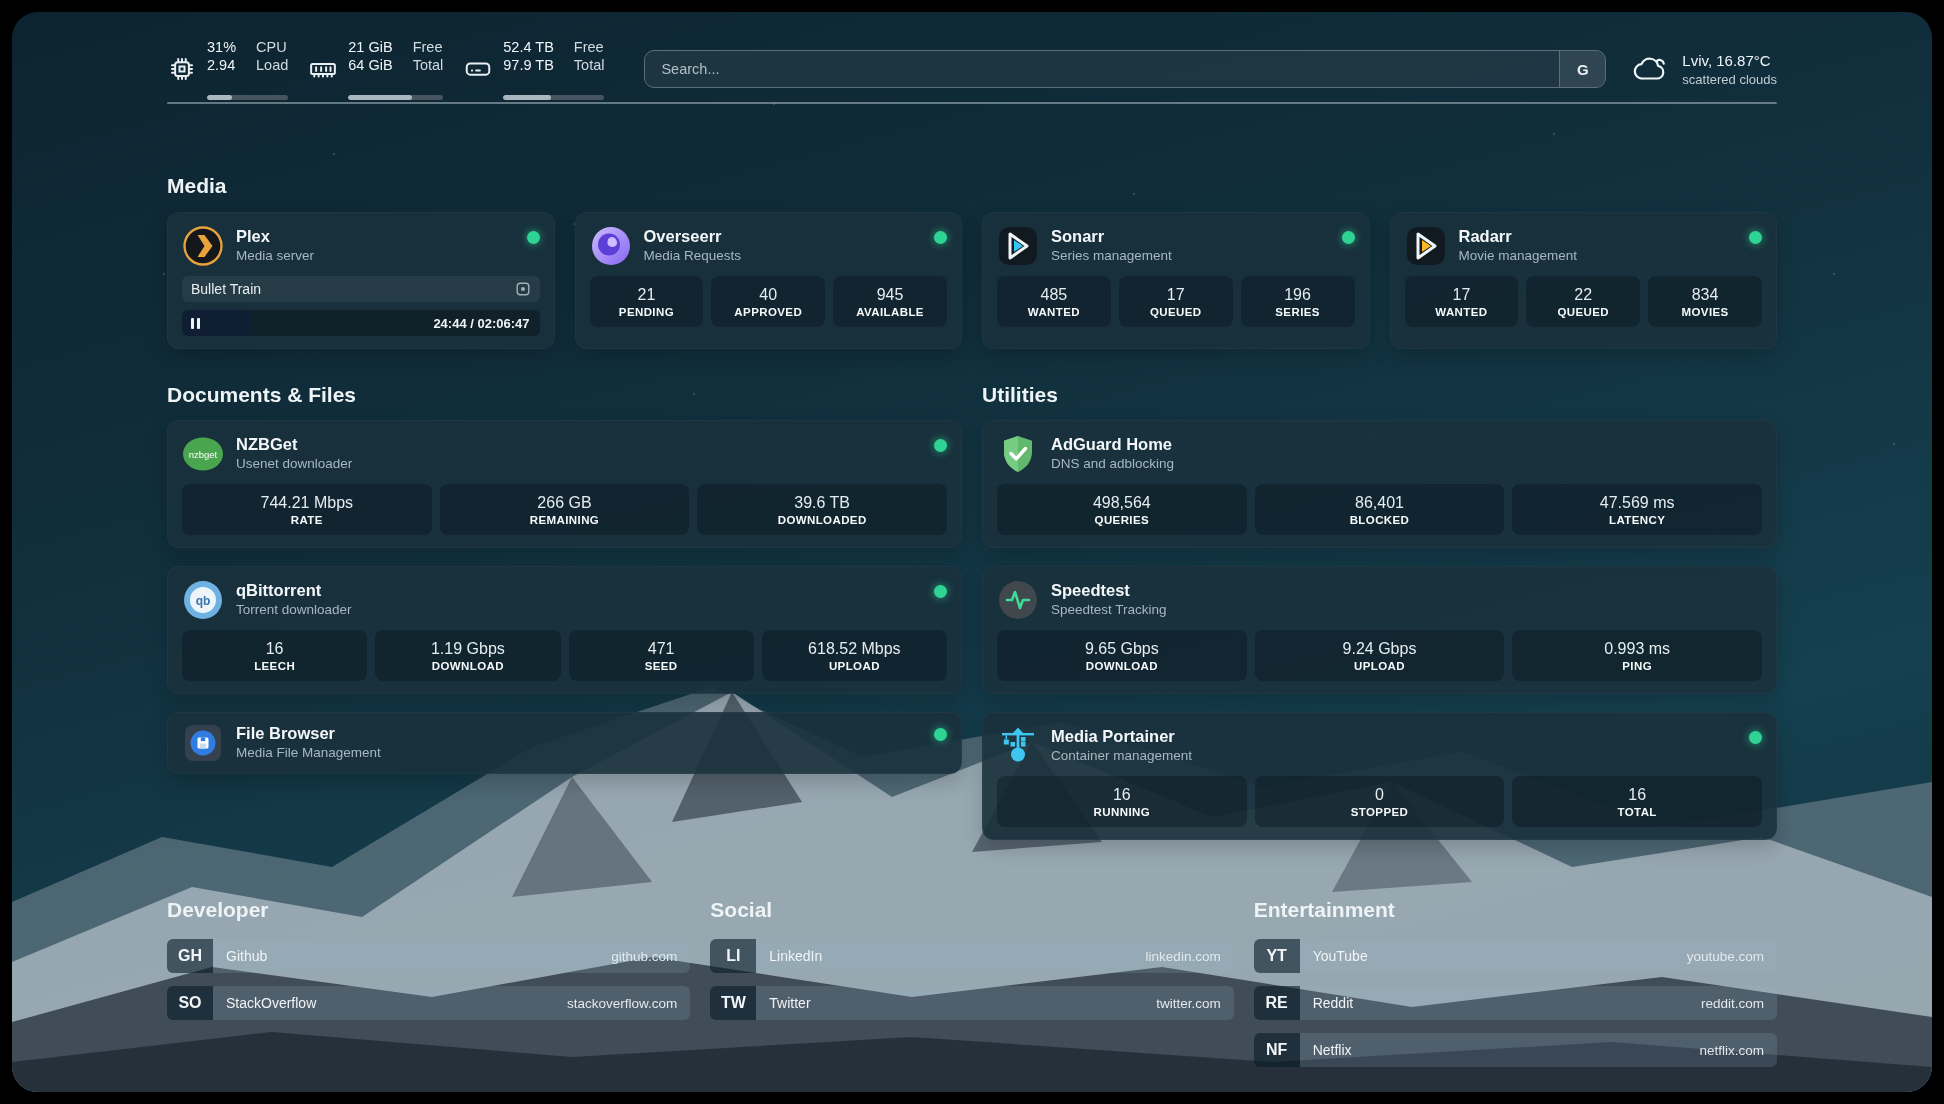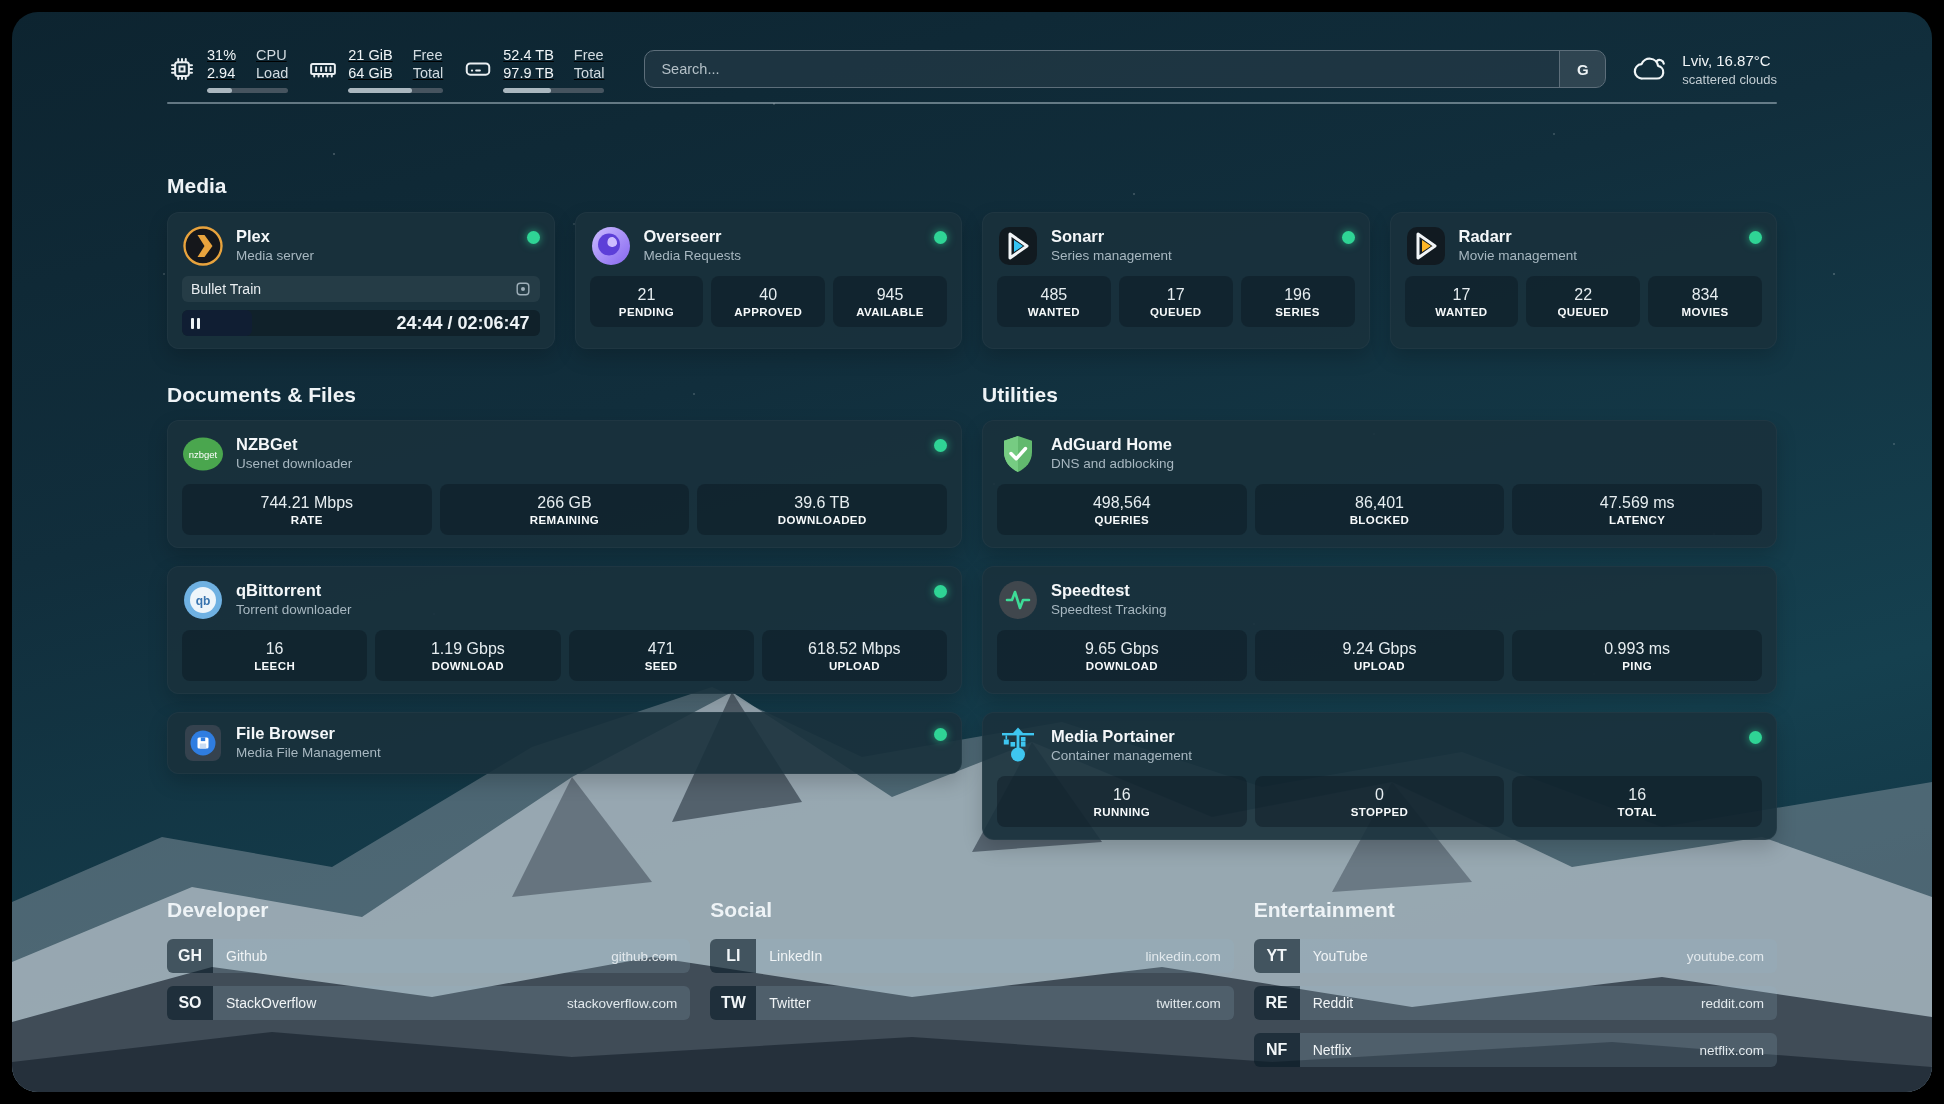--- a/index.html
+++ b/index.html
@@ -17,21 +17,21 @@
       420px 600px 0 -1px rgba(255,255,255,.18), 860px 640px 0 -1px rgba(255,255,255,.16),
       1240px 610px 0 -1px rgba(255,255,255,.2), 1580px 660px 0 -1px rgba(255,255,255,.16),
       150px 260px 0 -1px rgba(255,255,255,.2), 1030px 300px 0 -1px rgba(255,255,255,.15),
       1880px 430px 0 -1px rgba(255,255,255,.2), 560px 210px 0 -1px rgba(255,255,255,.15); }
   .content{ position:relative; width:1610px; margin:0 auto; z-index:2; }
 
   
   .topbar{ display:flex; align-items:center; padding-top:28px; height:86px; }
   .stat-group{ display:flex; align-items:center; gap:10px; margin-right:20px; }
   .stat-icon{ width:30px; height:30px; flex:0 0 auto; color:#e9eef1; }
-  .stat-body{ position:relative; padding-bottom:11px;text-decoration:underline; }
+  .stat-body{ position:relative; padding-bottom:26px; }
   .stat-rows{ display:grid; grid-template-columns:auto auto; column-gap:20px; font-size:14.5px; line-height:18px; }
   .stat-val{ color:#f1f5f7; white-space:nowrap; }
   .stat-lab{ color:#d2dbe0; white-space:nowrap; }
   .stat-bar{ position:absolute; bottom:0; left:0; right:0; height:5px; border-radius:3px; background:#46545f; overflow:hidden; }
   .stat-bar-fill{ height:100%; border-radius:3px; background:#aab7bf; }
   .search{ flex:1; margin:0 26px 0 20px; height:38px; border:1px solid #5d6e7a; border-radius:10px;
            background:rgba(42,62,75,.55); display:flex; overflow:hidden; }
   .search input{ flex:1; background:transparent; border:none; outline:none; color:#e3eaee; padding:0 16px; font-size:14.5px;
                  font-family:"Liberation Sans","DejaVu Sans",sans-serif; }
   .search input::placeholder{ color:#b4c0c7; }
@@ -65,21 +65,21 @@
   
   .np-row{ margin-top:9px; height:26px; background:rgba(255,255,255,.06); border-radius:6px; display:flex;
            align-items:center; padding:0 9px; }
   .np-title{ flex:1; font-size:14px; color:#e9eef1; }
   .np-cast{ width:16px; height:16px; color:#9fb0ba; }
   .np-progress{ margin-top:8px; height:26px; background:rgba(8,18,26,.5); border-radius:6px; position:relative;
                 display:flex; align-items:center; overflow:hidden; }
   .np-fill{ position:absolute; left:0; top:0; bottom:0; border-radius:6px; background:rgba(17,31,52,.95); }
   .np-pause{ position:relative; display:flex; gap:3px; margin-left:9px; z-index:1; }
   .np-pause span{ width:3px; height:11px; background:#eef3f6; border-radius:1px; }
-  .np-time{ margin-left:auto; padding-right:10px; font-size:18px; font-weight:600; color:#eef3f6; position:relative; z-index:1; }
+  .np-time{ margin-left:auto; padding-right:10px; font-size:13px; font-weight:600; color:#eef3f6; position:relative; z-index:1; }
 
   .two-col{ display:grid; grid-template-columns:1fr 1fr; gap:20px; margin-top:34px; }
   .col-title{ margin:0 0 13px; }
   .card-stack{ display:flex; flex-direction:column; gap:18px; }
   .card-compact{ padding:9px 14px; }
 
   
   .bookmarks{ display:grid; grid-template-columns:repeat(3,1fr); gap:20px; margin-top:58px; }
   .bm-title{ margin-bottom:17px; }
   .bm-row{ display:flex; align-items:stretch; height:34px; border-radius:6px; overflow:hidden; margin-bottom:13px;

